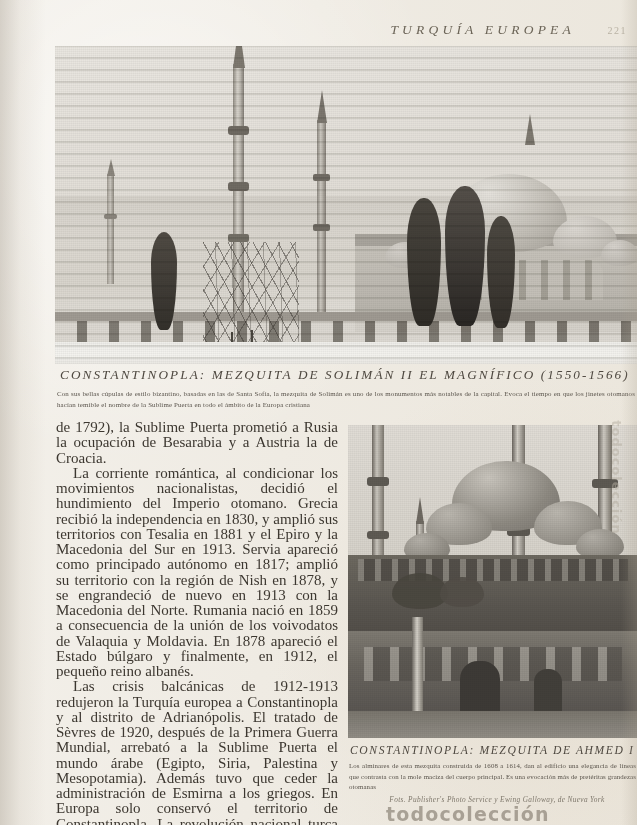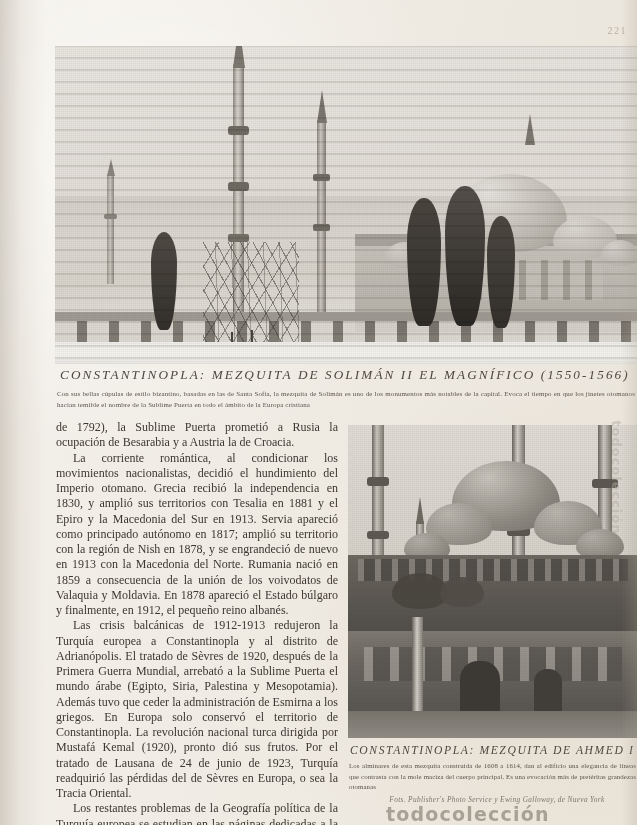--- a/index.html
+++ b/index.html
@@ -84,21 +84,21 @@
     color:#4e4840;white-space:nowrap;
   }
   .capbody{
     position:absolute;color:#58524a;
     text-align:justify;
   }
 
   
   #col-left{
     position:absolute;left:56px;top:420px;width:282px;height:400px;
-    font-size:12px;line-height:15.25px;color:#3c3730;
+    font-size:15px;line-height:15.25px;color:#3c3730;
     text-align:justify;-webkit-hyphens:auto;hyphens:auto;
   }
   #col-left p{margin:0;text-indent:17px;}
   #col-left p.first{text-indent:0;}
 
   .credit{
     position:absolute;left:372px;top:795px;width:250px;
     font-style:italic;font-size:7.3px;letter-spacing:.35px;
     color:#7d766a;text-align:center;white-space:nowrap;
   }
@@ -117,20 +117,21 @@
     font-size:13px;letter-spacing:1px;color:#b4ada0;opacity:.5;
     white-space:nowrap;
   }
 </style>
 </head>
 <body>
 
 <div id="page"></div>
 
 <div id="runhead">
+  <div class="ttl">TURQUÍA EUROPEA</div>
   <div class="pno">221</div>
 </div>
 
 <div class="photo" id="photo-main">
   <div class="sky" style="background:linear-gradient(178deg,#e9e6e0 0%,#e2ded7 46%,#d8d4cc 70%,#efedE8 100%)"></div>
 
   <div class="blk" style="left:0;top:150px;width:582px;height:46px;background:linear-gradient(180deg,rgba(196,192,184,.45),rgba(214,210,203,.1));"></div>
 
   <div class="minaret" style="left:52px;top:128px;width:7px;height:110px;">
     <div class="mshaft" style="background:linear-gradient(90deg,#9c978e,#cdc9c1 45%,#8e8980);"></div>

